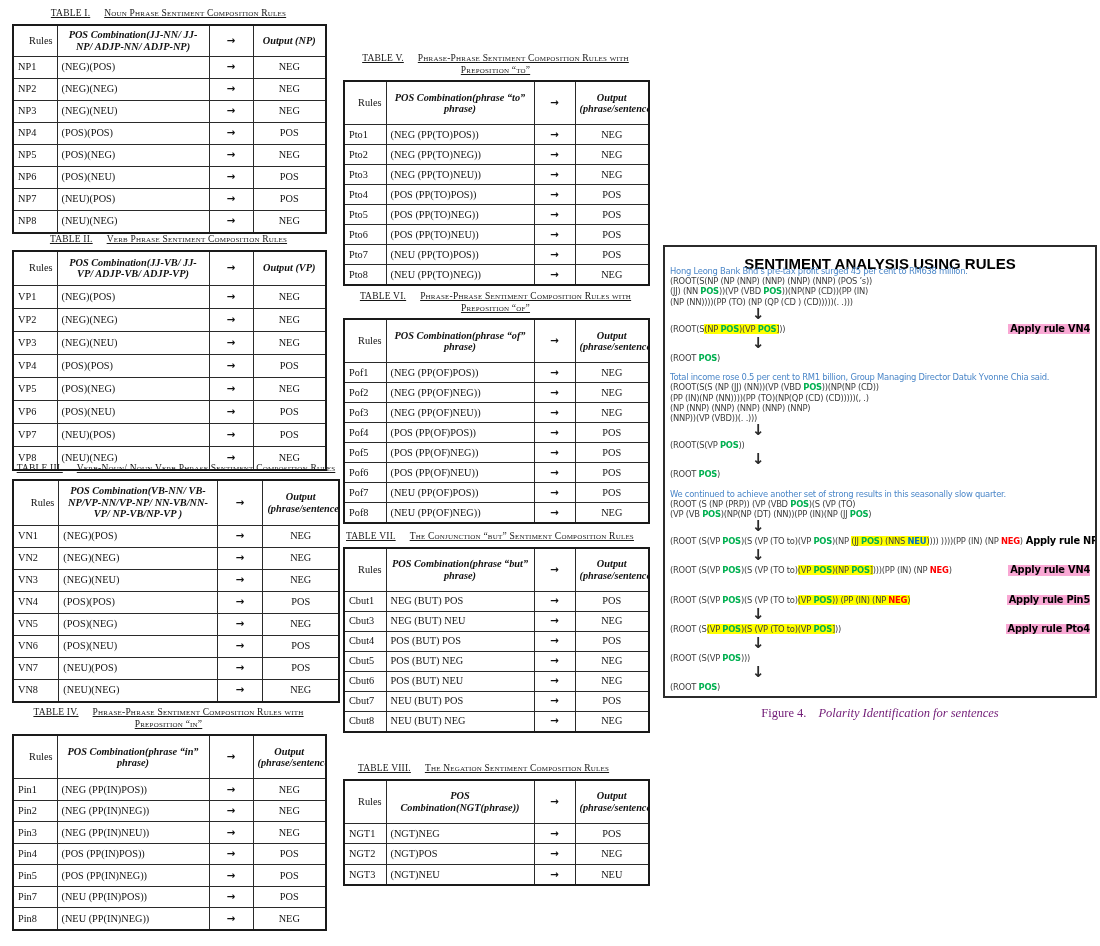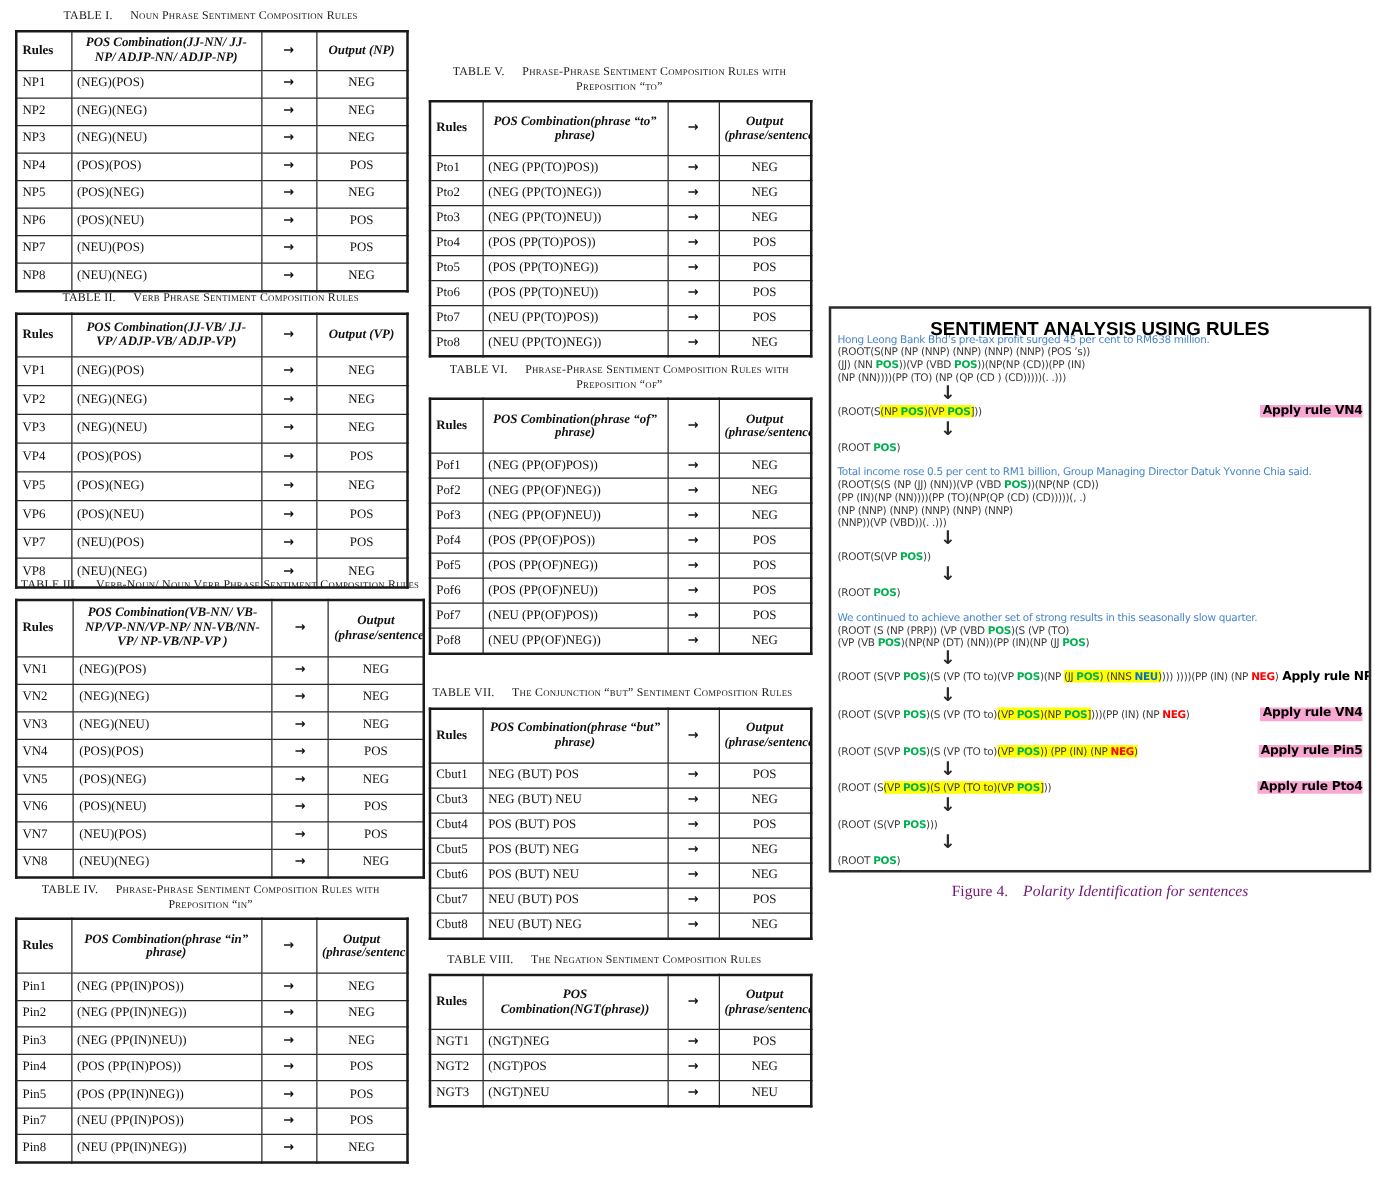--- a/index.html
+++ b/index.html
@@ -8,36 +8,36 @@
     font-family:"Liberation Serif",serif;color:#111;overflow:hidden;
   }
   
   .tblock{position:absolute;}
   .tb0{left:12px;top:8px;width:313px;}
   .tb1{left:12px;top:234px;width:313px;}
   .tb2{left:12px;top:463px;width:328px;}
   .tb3{left:12px;top:707px;width:313px;}
   .tb4{left:343px;top:53px;width:305px;}
   .tb5{left:343px;top:291px;width:305px;}
-  .tb6{left:343px;top:550px;width:294px;}
+  .tb6{left:343px;top:531px;width:294px;}
   .tb7{left:343px;top:763px;width:281px;}
   .tcap{
     text-align:center;font-size:9.5px;line-height:11.5px;margin-bottom:4px;
-    font-variant:small-caps;letter-spacing:.2px;color:#171717;
+    font-variant:small-caps;letter-spacing:.2px;color:#171717;text-decoration:underline;
   }
   .tcap .tlabel{font-variant:normal;margin-right:14px;}
   table.rules{
     border-collapse:collapse;table-layout:fixed;width:100%;
     border:2px solid #1a1a1a;background:#fff;
   }
   table.rules th,table.rules td{
     border:1px solid #2a2a2a;padding:1px 4px;vertical-align:middle;
     font-size:10.3px;line-height:11.5px;overflow:hidden;
   }
-  th.h-rules{font-weight:bold;text-align:left;font-size:10.5px;}
+  th.h-rules{font-weight:normal;text-align:right;font-size:10.5px;}
   th.h-combo{font-weight:bold;font-style:italic;text-align:center;font-size:9.6px;}
   th.h-arrow,td.c-arrow{text-align:center;font-weight:bold;font-family:"DejaVu Sans",sans-serif;font-size:12.5px;}
   th.h-out{font-weight:bold;font-style:italic;text-align:center;font-size:9.6px;}
   td.c-rule{padding-left:7px;}
   td.c-combo{padding-left:6px;}
   td.c-out{text-align:center;}
   
   .t-left col.c1{width:44px;} .t-left col.c2{width:152px;} .t-left col.c3{width:44px;} .t-left col.c4{width:73px;}
   .t-mid col.c1{width:42px;}  .t-mid col.c2{width:148px;} .t-mid col.c3{width:41px;}  .t-mid col.c4{width:74px;}
   

